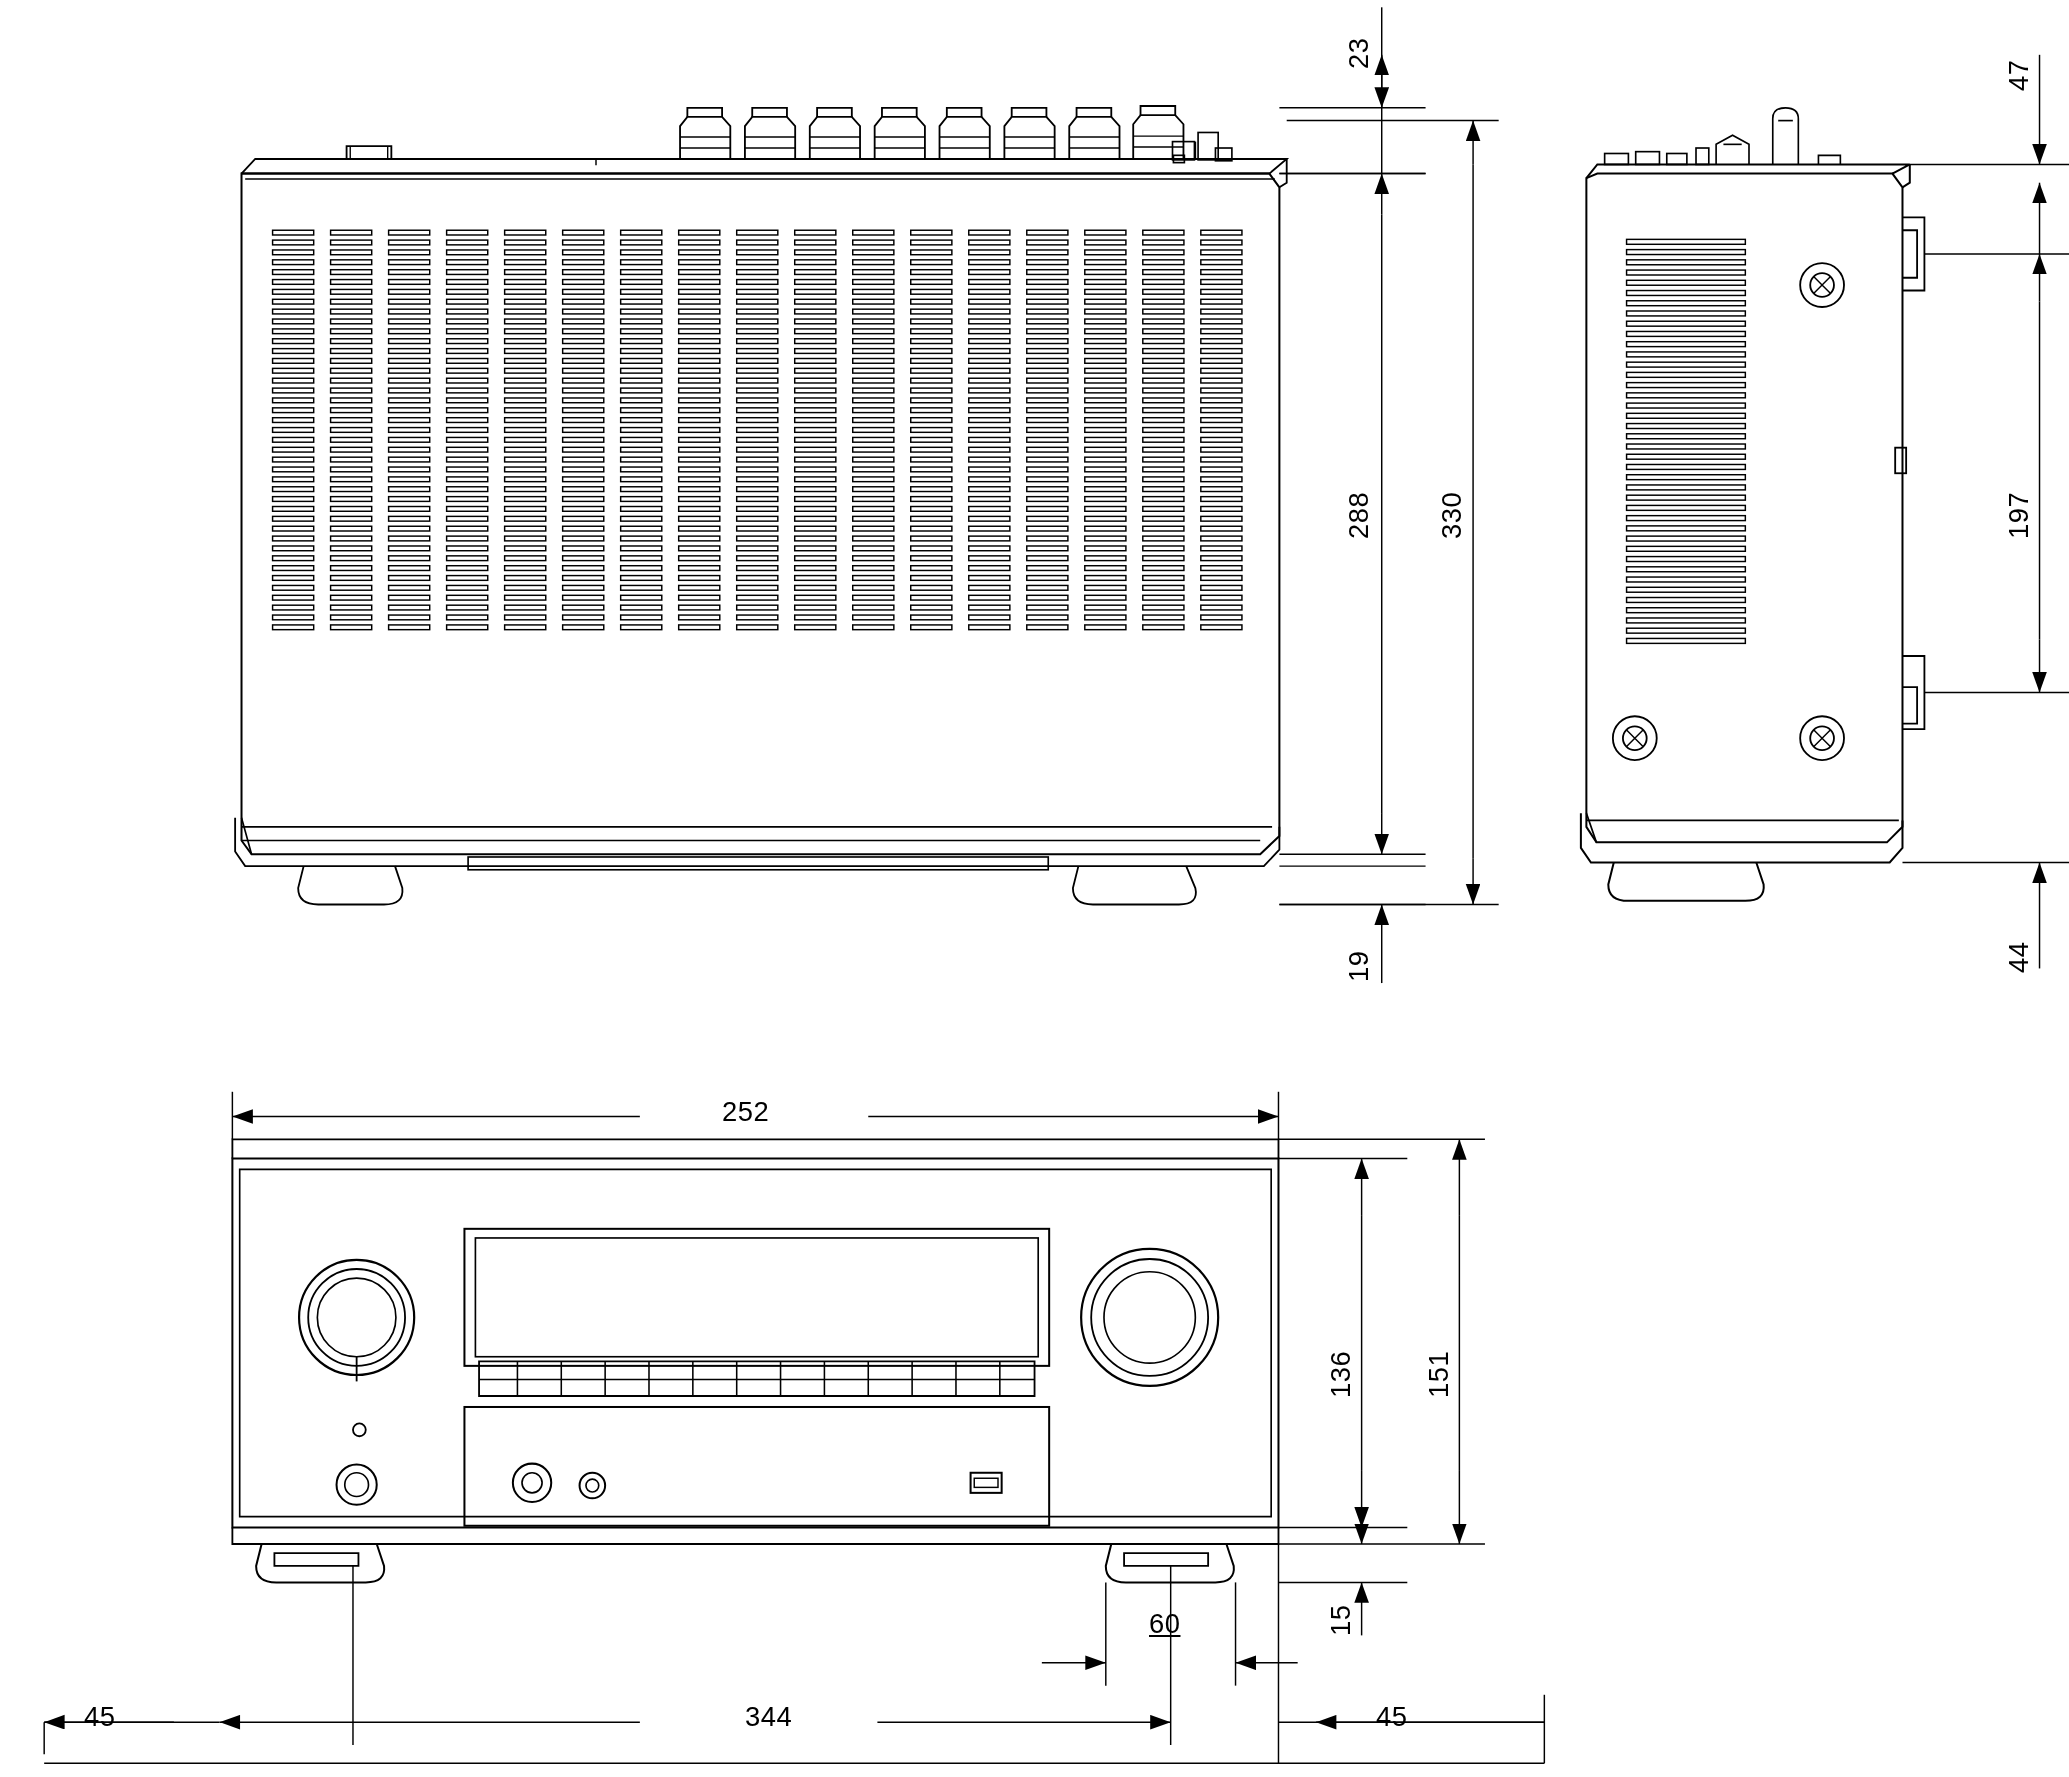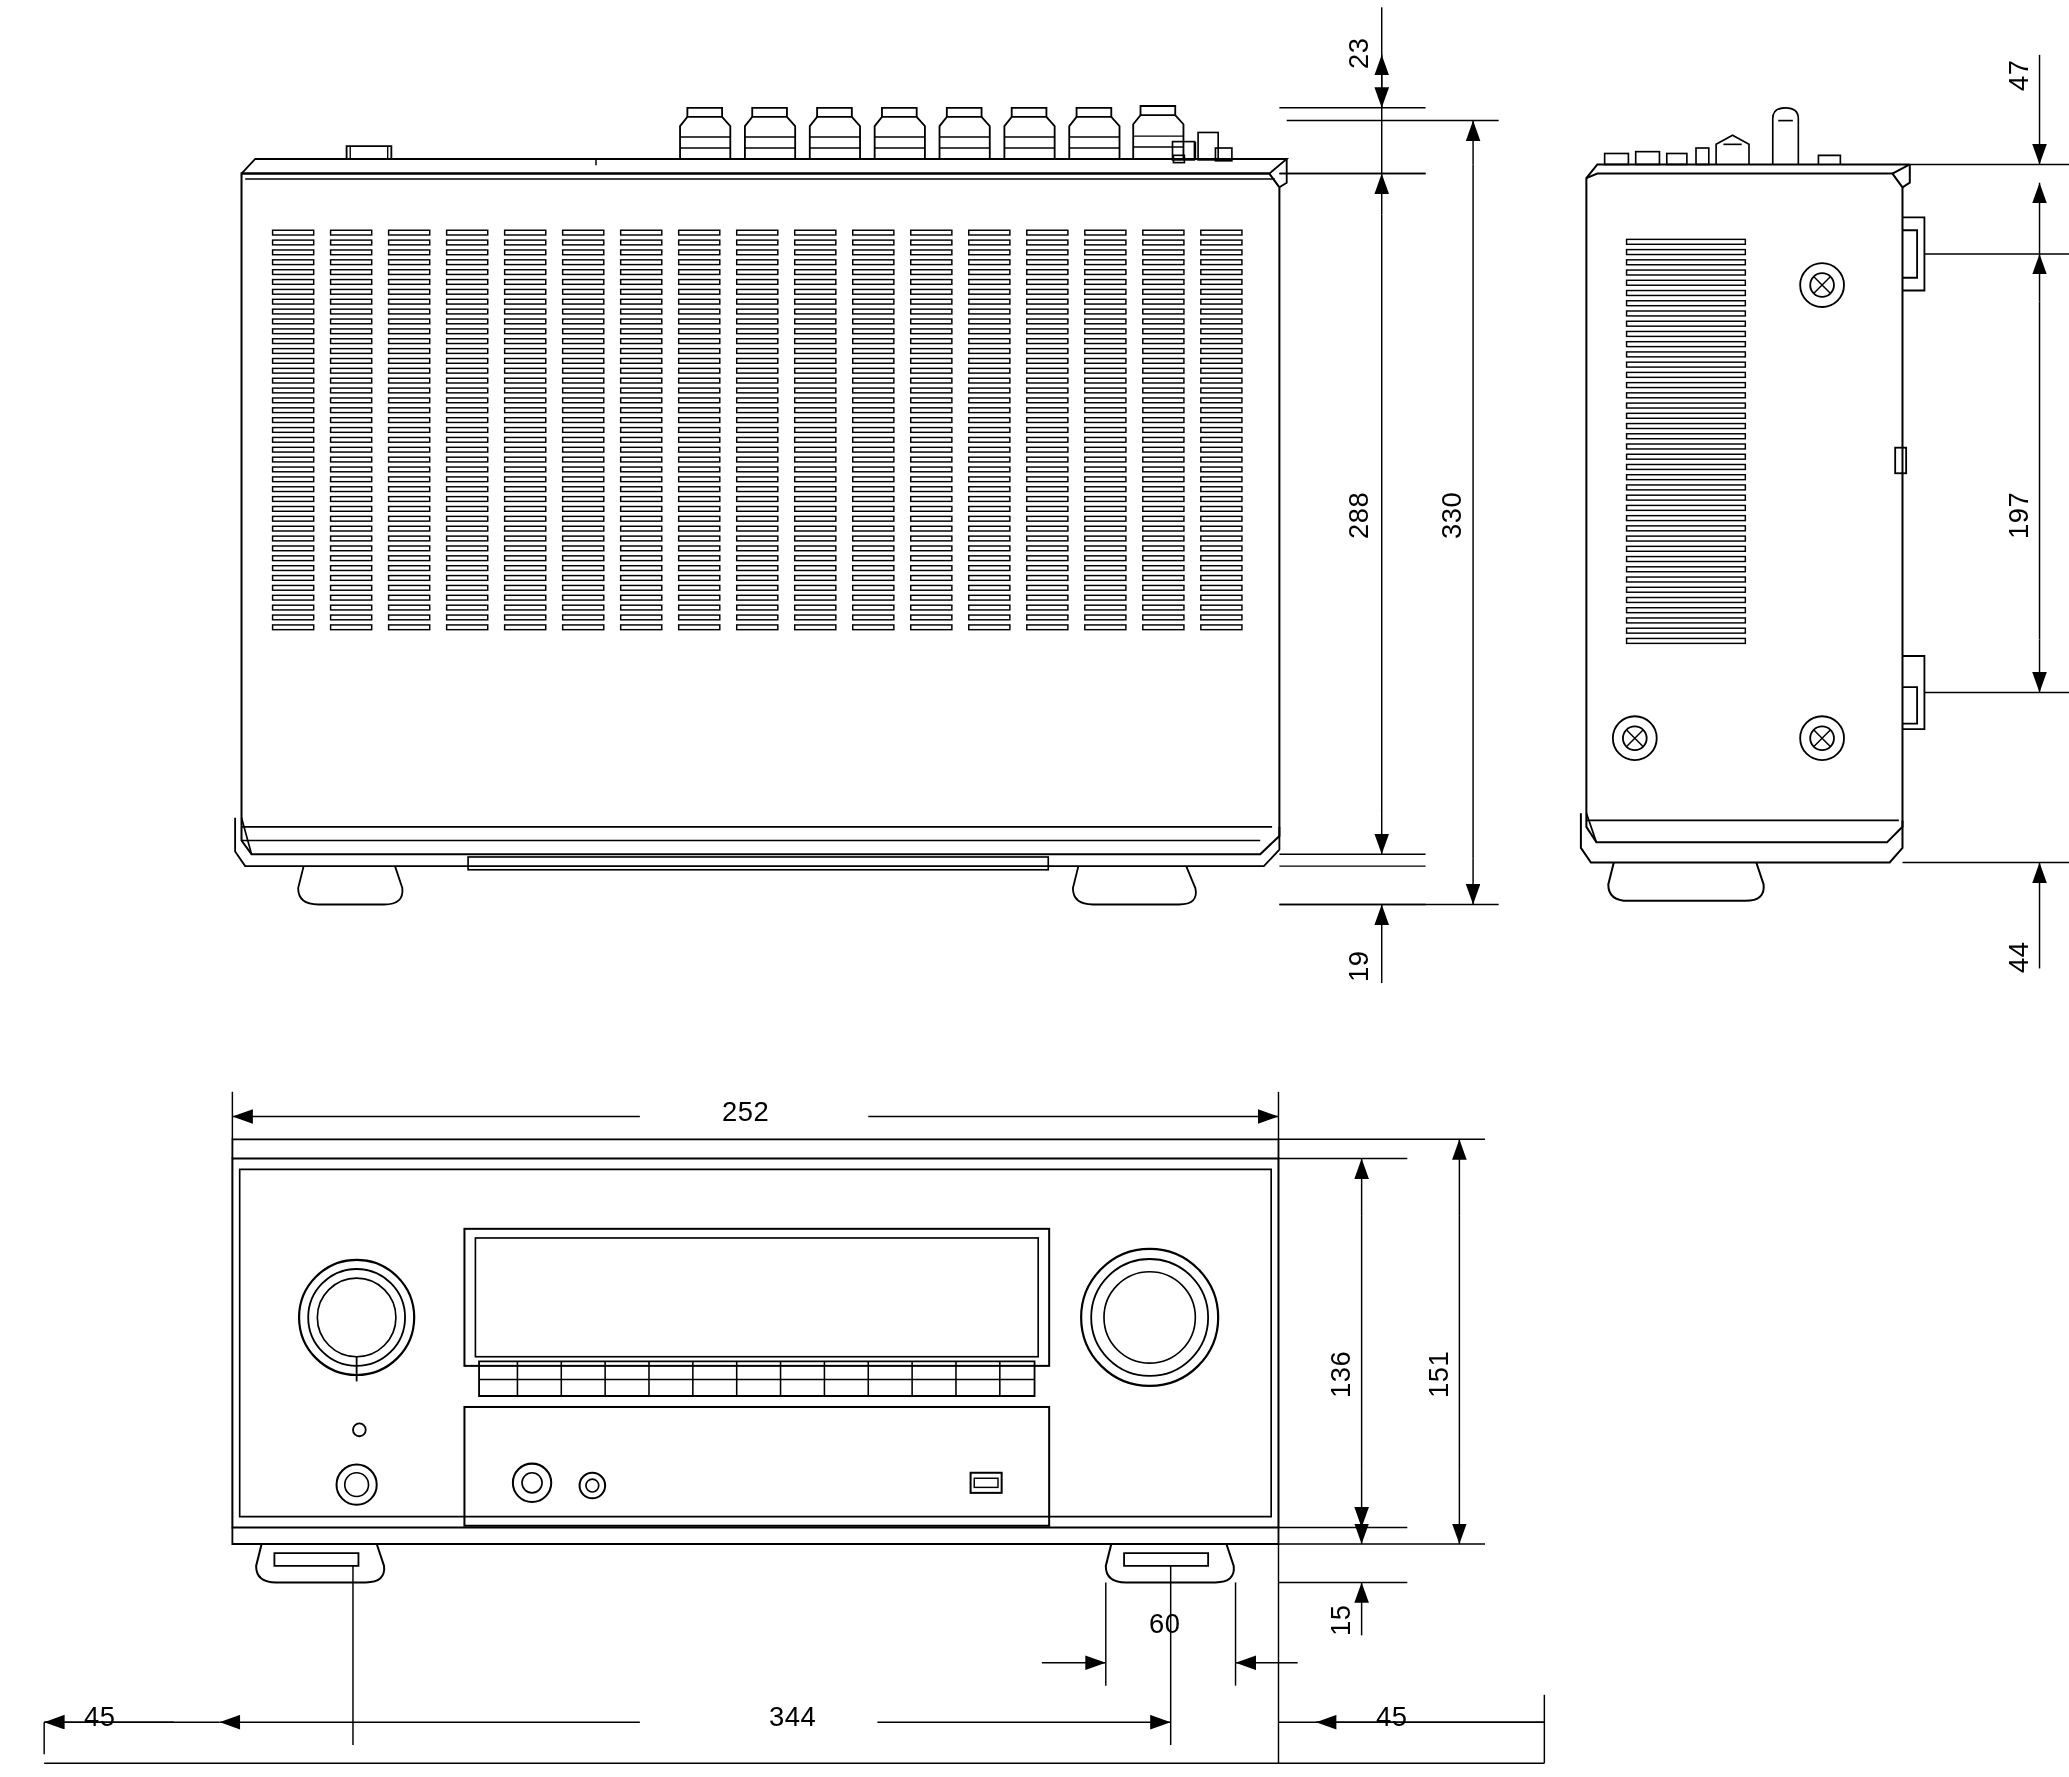--- a/index.html
+++ b/index.html
@@ -1043,19 +1043,19 @@
 <div class="dim vert" style="left:1343px;top:982px;">19</div>
 
 <div class="dim vert" style="left:2003px;top:91px;">47</div>
 <div class="dim vert" style="left:2003px;top:539px;">197</div>
 <div class="dim vert" style="left:2003px;top:973px;">44</div>
 
 <div class="dim" style="left:722px;top:1096px;">252</div>
 <div class="dim vert" style="left:1325px;top:1398px;">136</div>
 <div class="dim vert" style="left:1423px;top:1398px;">151</div>
 <div class="dim vert" style="left:1325px;top:1636px;">15</div>
-<div class="dim" style="left:1149px;top:1608px;">60</div>
-<div class="dim" style="left:769px;top:1701px;">344</div>
+<div class="dim" style="left:1149px;top:1608px;text-decoration:underline;">60</div>
+<div class="dim" style="left:745px;top:1701px;">344</div>
 <div class="dim" style="left:84px;top:1701px;">45</div>
 <div class="dim" style="left:1376px;top:1701px;">45</div>
 
 </div>
 
 
 </body></html>

